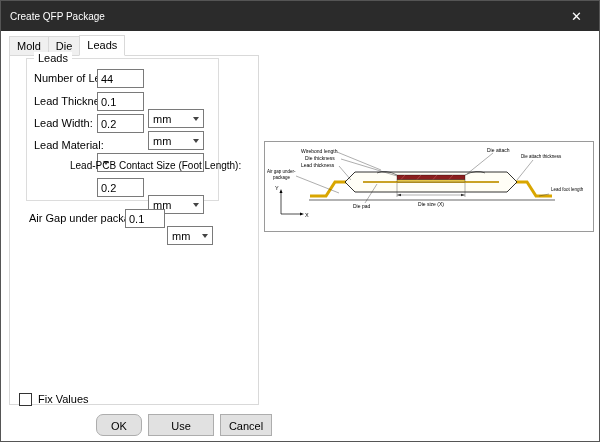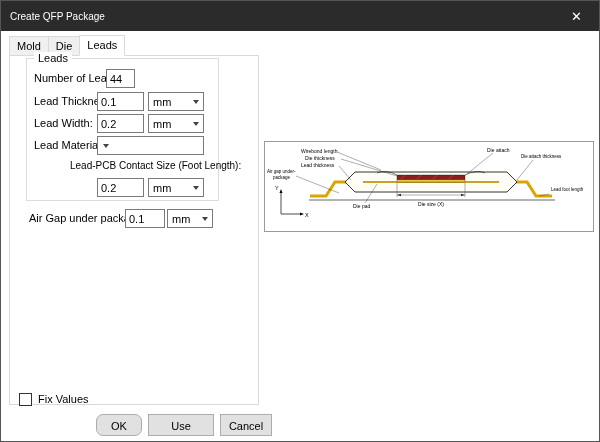--- a/index.html
+++ b/index.html
@@ -23,21 +23,21 @@
   .tabpage{position:absolute;left:8px;top:54px;width:250px;height:350px;background:#fff;
     border:1px solid #d9d9d9;box-sizing:border-box;z-index:1;}
   
   .groupbox{position:absolute;left:25px;top:57px;width:191px;height:141px;
     border:1px solid #dcdcdc;z-index:2;}
   .group-legend{position:absolute;left:33px;top:51px;background:#fff;padding:0 4px;z-index:3;}
   .lbl{position:absolute;white-space:nowrap;z-index:3;}
   .txt{position:absolute;box-sizing:border-box;height:19px;border:1px solid #7a7a7a;
     background:#fff;font:inherit;padding:0 3px;z-index:3;}
   .combo{position:absolute;box-sizing:border-box;height:19px;border:1px solid #7a7a7a;
-    background:#fff;display:flex;align-items:center;z-index:3;}
+    background:#fff;display:flex;align-items:center;z-index:3;margin-top:17px;}
   .combo .val{flex:1;padding-left:4px;overflow:hidden;white-space:nowrap;}
   .combo .arrow{width:15px;display:flex;align-items:center;justify-content:center;}
   .combo .arrow i{display:block;width:0;height:0;border-left:3.5px solid transparent;
     border-right:3.5px solid transparent;border-top:4px solid #444;}
   
   .checkbox{position:absolute;left:18px;top:392px;width:13px;height:13px;box-sizing:border-box;
     border:1px solid #333;background:#fff;z-index:3;}
   .checkbox-label{position:absolute;left:37px;top:392px;z-index:3;}
   
   .btn{position:absolute;box-sizing:border-box;height:22px;background:#e1e1e1;
@@ -59,21 +59,21 @@
   <div class="tab">Die</div>
   <div class="tab active">Leads</div>
 </div>
 
 <div class="tabpage"></div>
 
 <div class="groupbox"></div>
 <span class="group-legend">Leads</span>
 
 <span class="lbl" style="left:33px;top:71px;">Number of Leads:</span>
-<input class="txt" style="left: 105px; top: 68px; width: 29px;" value="44">
+<input class="txt" style="left: 96px; top: 68px; width: 47px;" value="44">
 
 <span class="lbl" style="left:33px;top:94px;">Lead Thickness:</span>
 <input class="txt" style="left: 96px; top: 91px; width: 47px;" value="0.1">
 <div class="combo" style="left:147px;top:91px;width:56px;">
   <span class="val">mm</span>
   <span class="arrow">
       <i></i>
     </span>
 </div>
 

